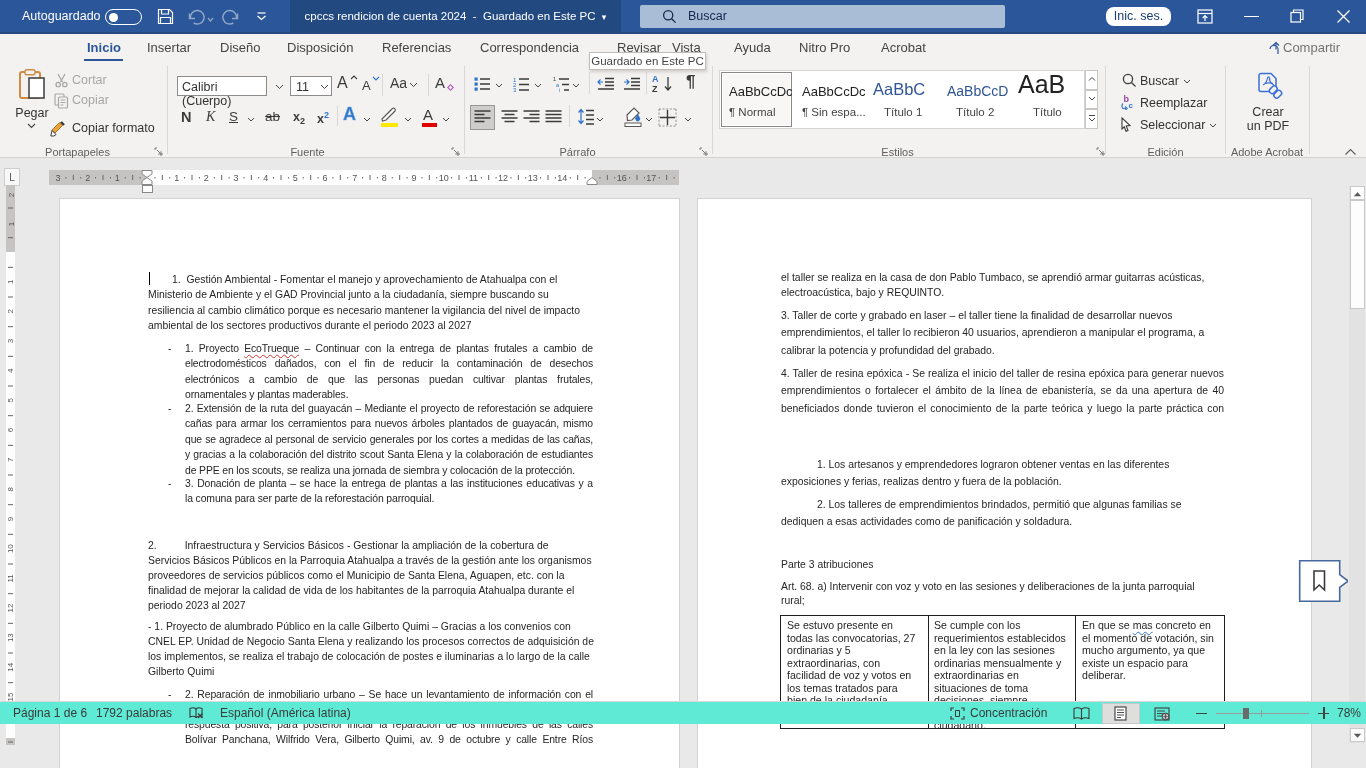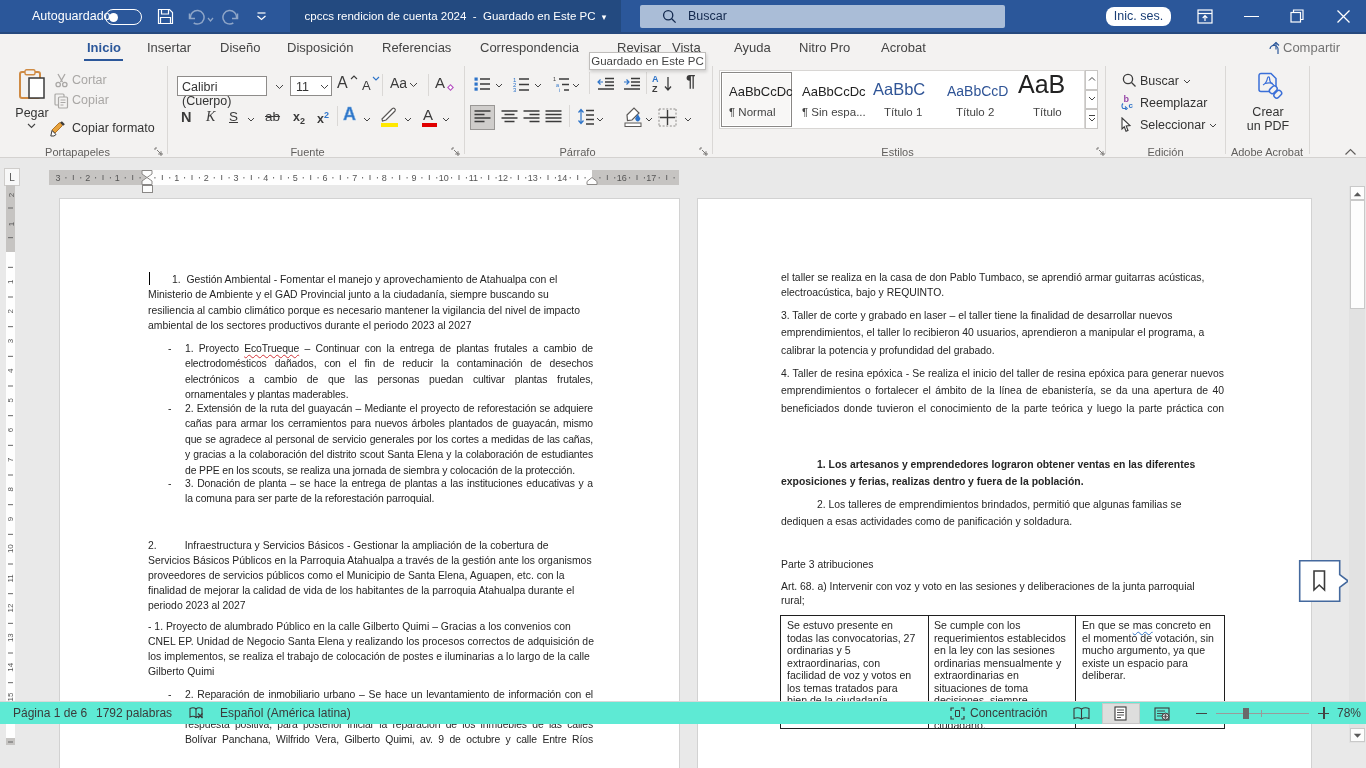--- a/index.html
+++ b/index.html
@@ -58,21 +58,21 @@
 
 
 #tooltip { position:absolute; left:589px; top:52px; width:117px; height:18px; background:#fff; border:1px solid #bfbdbb; box-shadow:1px 2px 3px rgba(0,0,0,0.15); font-size:11.5px; color:#444; text-align:center; line-height:16px; z-index:40; }
 svg { display:block; }
 .icon { position:absolute; }
 </style>
 </head>
 <body>
 
 <div id="titlebar">
-  <div class="t abs" style="left:32px; top:9px;">Autoguardado</div>
+  <div class="t abs" style="left:22px; top:9px;">Autoguardado</div>
 
   <div class="abs" style="left:105px; top:9px; width:37px; height:16px; border:1px solid #fff; border-radius:8px;">
     <div class="abs" style="left:3px; top:2.5px; width:9px; height:9px; background:#fff; border-radius:50%;"></div>
   </div>
 
   <svg class="icon" style="left:157px; top:8px;" width="17" height="17" viewBox="0 0 17 17">
     <path d="M1.5 1.5 h11 l3 3 v11 h-14 z" fill="none" stroke="#fff" stroke-width="1.2"></path>
     <path d="M4.5 1.5 v4.5 h7 v-4.5" fill="none" stroke="#fff" stroke-width="1.2"></path>
     <path d="M3.5 15.5 v-6 h10 v6" fill="none" stroke="#fff" stroke-width="1.2"></path>
   </svg>
@@ -608,21 +608,21 @@
   <div class="doc abs" style="left:781px; top:307px; width:443px; line-height:17.3px;">
     <div class="ll">3. Taller de corte y grabado en laser – el taller tiene la finalidad de desarrollar nuevos</div>
     <div class="ll">emprendimientos, el taller lo recibieron 40 usuarios, aprendieron a manipular el programa, a</div>
     <div class="ll">calibrar la potencia y profundidad del grabado.</div>
   </div>
   <div class="doc abs" style="left:781px; top:365px; width:443px; line-height:17.3px;">
     <div class="jl">4. Taller de resina epóxica - Se realiza el inicio del taller de resina epóxica para generar nuevos</div>
     <div class="jl">emprendimientos o fortalecer el ámbito de la línea de ebanistería, se da una apertura de 40</div>
     <div class="jl">beneficiados donde tuvieron el conocimiento de la parte teórica y luego la parte práctica con</div>
   </div>
-  <div class="doc abs" style="left:781px; top:456px; width:443px; line-height:17.3px;font-weight:bold;">
+  <div class="doc abs" style="left:781px; top:456px; width:443px; line-height:17.3px;">
     <div class="ll" style="padding-left:36px;">1. Los artesanos y emprendedores lograron obtener ventas en las diferentes</div>
     <div class="ll">exposiciones y ferias, realizas dentro y fuera de la población.</div>
   </div>
   <div class="doc abs" style="left:781px; top:496px; width:443px; line-height:17.3px;">
     <div class="ll" style="padding-left:36px;">2. Los talleres de emprendimientos brindados, permitió que algunas familias se</div>
     <div class="ll">dediquen a esas actividades como de panificación y soldadura.</div>
   </div>
   <div class="doc abs" style="left:781px; top:557px; width:443px; line-height:15px;">
     <div class="ll">Parte 3 atribuciones</div>
   </div>

